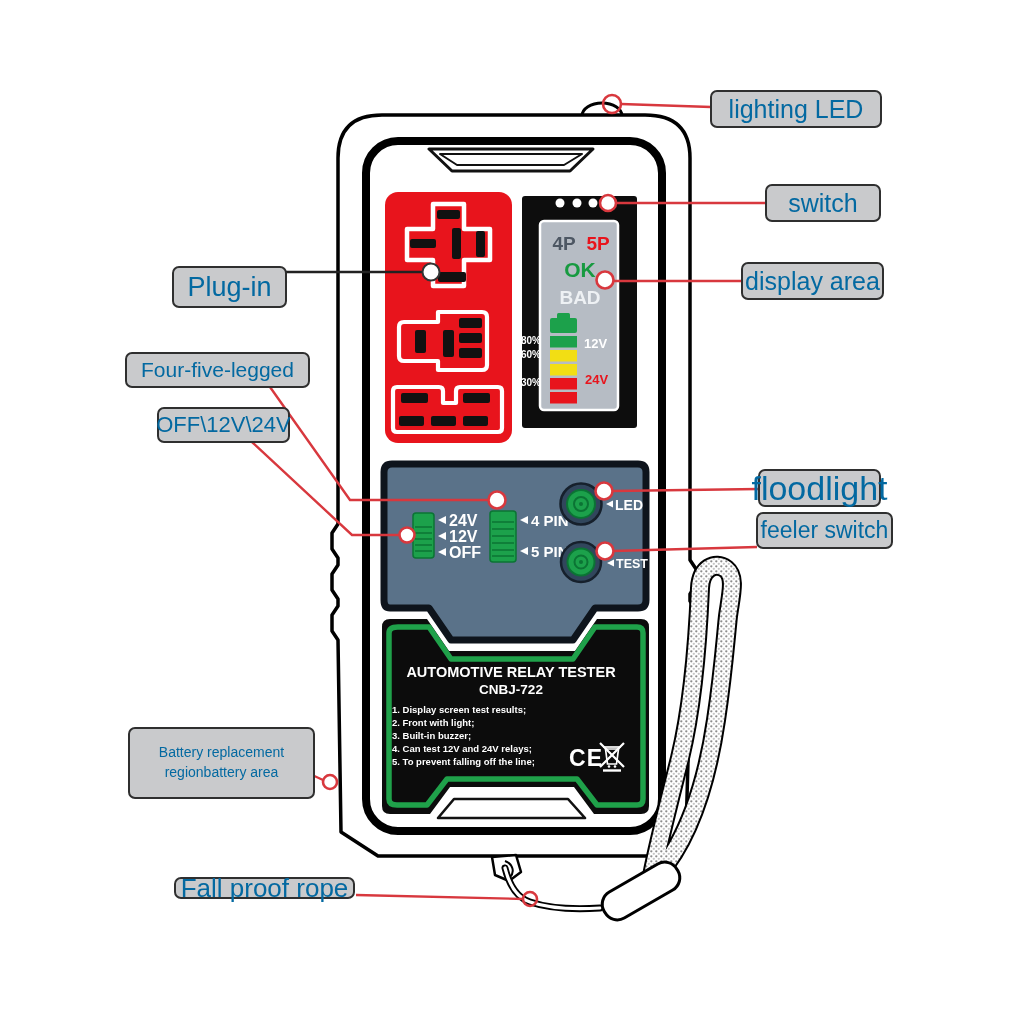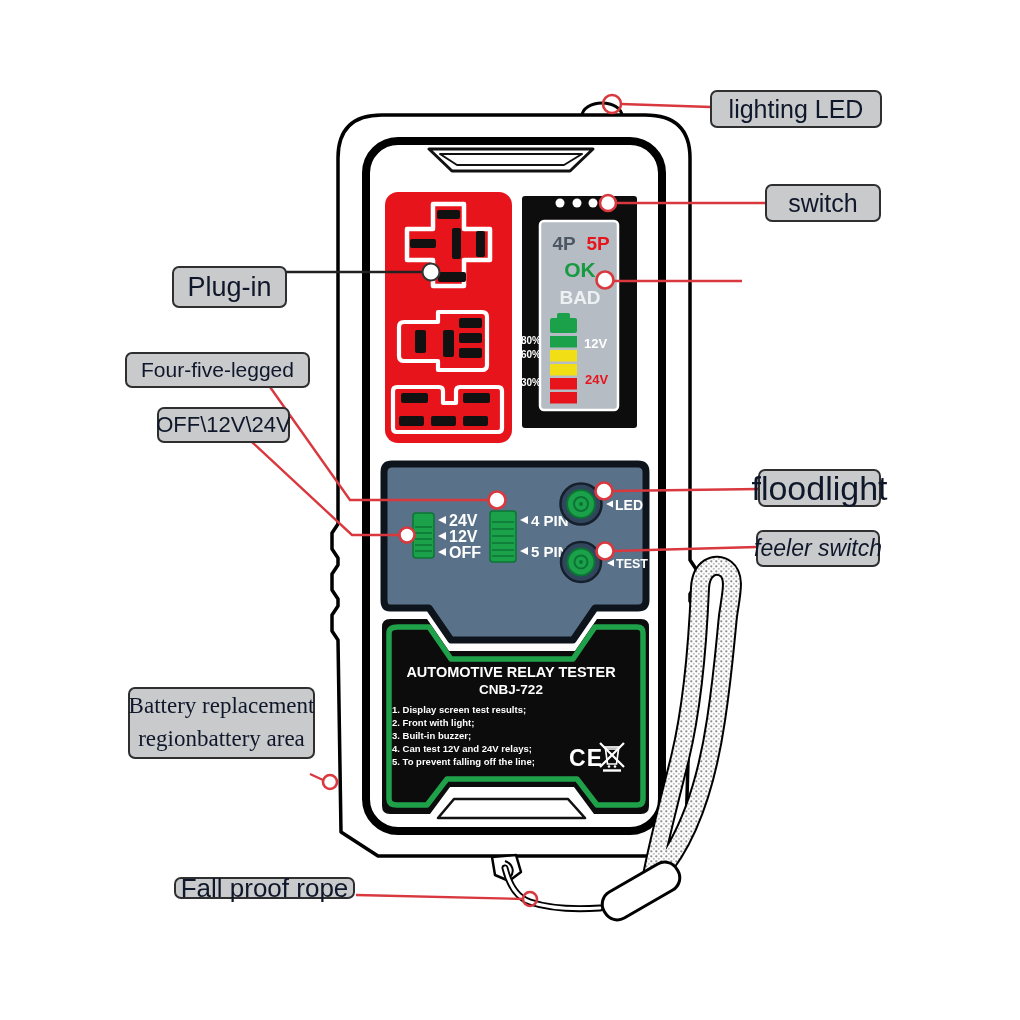--- a/index.html
+++ b/index.html
@@ -1,20 +1,20 @@
 <!DOCTYPE html>
 <html><head>
 <meta charset="utf-8">
 <style>
   html,body{margin:0;padding:0;background:#ffffff;}
   #canvas{position:relative;width:1020px;height:1020px;background:#fff;overflow:hidden;
           font-family:"Liberation Sans",sans-serif;}
   #art{position:absolute;left:0;top:0;z-index:1;}
   .callout{position:absolute;z-index:2;display:flex;align-items:center;justify-content:center;
-           background:#c9cacc;border:2.5px solid #2f2f2f;border-radius:7px;color:#0f172a;
+           background:#c9cacc;border:2.5px solid #2f2f2f;border-radius:7px;color:#0369a1;
            box-sizing:border-box;white-space:nowrap;text-align:center;}
   .callout.twoline{flex-direction:column;line-height:1.42;}
   svg text{font-family:"Liberation Sans",sans-serif;}
 </style>
 </head>
 <body>
 
 <div id="canvas">
 
 <svg id="art" width="1020" height="1020" viewBox="0 0 1020 1020">
@@ -207,36 +207,39 @@
     <circle cx="530" cy="899" r="7" fill="none" stroke="#d8383e"></circle>
   </g>
 </svg>
 
 <div class="callout" style="left:710px;top:90px;width:172px;height:38px;font-size:25px;">
   <span>lighting LED</span>
 </div>
 <div class="callout" style="left:765px;top:184px;width:116px;height:38px;font-size:25px;">
   <span>switch</span>
 </div>
+<div class="callout" style="left:741px;top:262px;width:143px;height:38px;font-size:25px;">
+  <span>display area</span>
+</div>
 <div class="callout" style="left:172px;top:266px;width:115px;height:42px;font-size:27px;">
   <span>Plug-in</span>
 </div>
 <div class="callout" style="left:125px;top:352px;width:185px;height:36px;font-size:21px;">
   <span>Four-five-legged</span>
 </div>
 <div class="callout" style="left:157px;top:407px;width:133px;height:36px;font-size:22px;">
   <span>OFF\12V\24V</span>
 </div>
 <div class="callout" style="left:758px;top:469px;width:123px;height:38px;font-size:34px;">
   <span>floodlight</span>
 </div>
-<div class="callout" style="left:756px;top:530px;width:124px;height:37px;font-size:23px;font-style:italic;">
+<div class="callout" style="left:756px;top:512px;width:137px;height:37px;font-size:23px;">
   <span>feeler switch</span>
 </div>
-<div class="callout twoline" style="left:128px;top:687px;width:187px;height:72px;font-size:23px;font-family:Liberation Serif, serif;">
+<div class="callout twoline" style="left:128px;top:727px;width:187px;height:72px;font-size:14px;">
   <span>Battery replacement</span>
   <span>regionbattery area</span>
 </div>
 <div class="callout" style="left:174px;top:877px;width:181px;height:22px;font-size:26px;">
   <span>Fall proof rope</span>
 </div>
 
 </div>
 
 </body></html>

